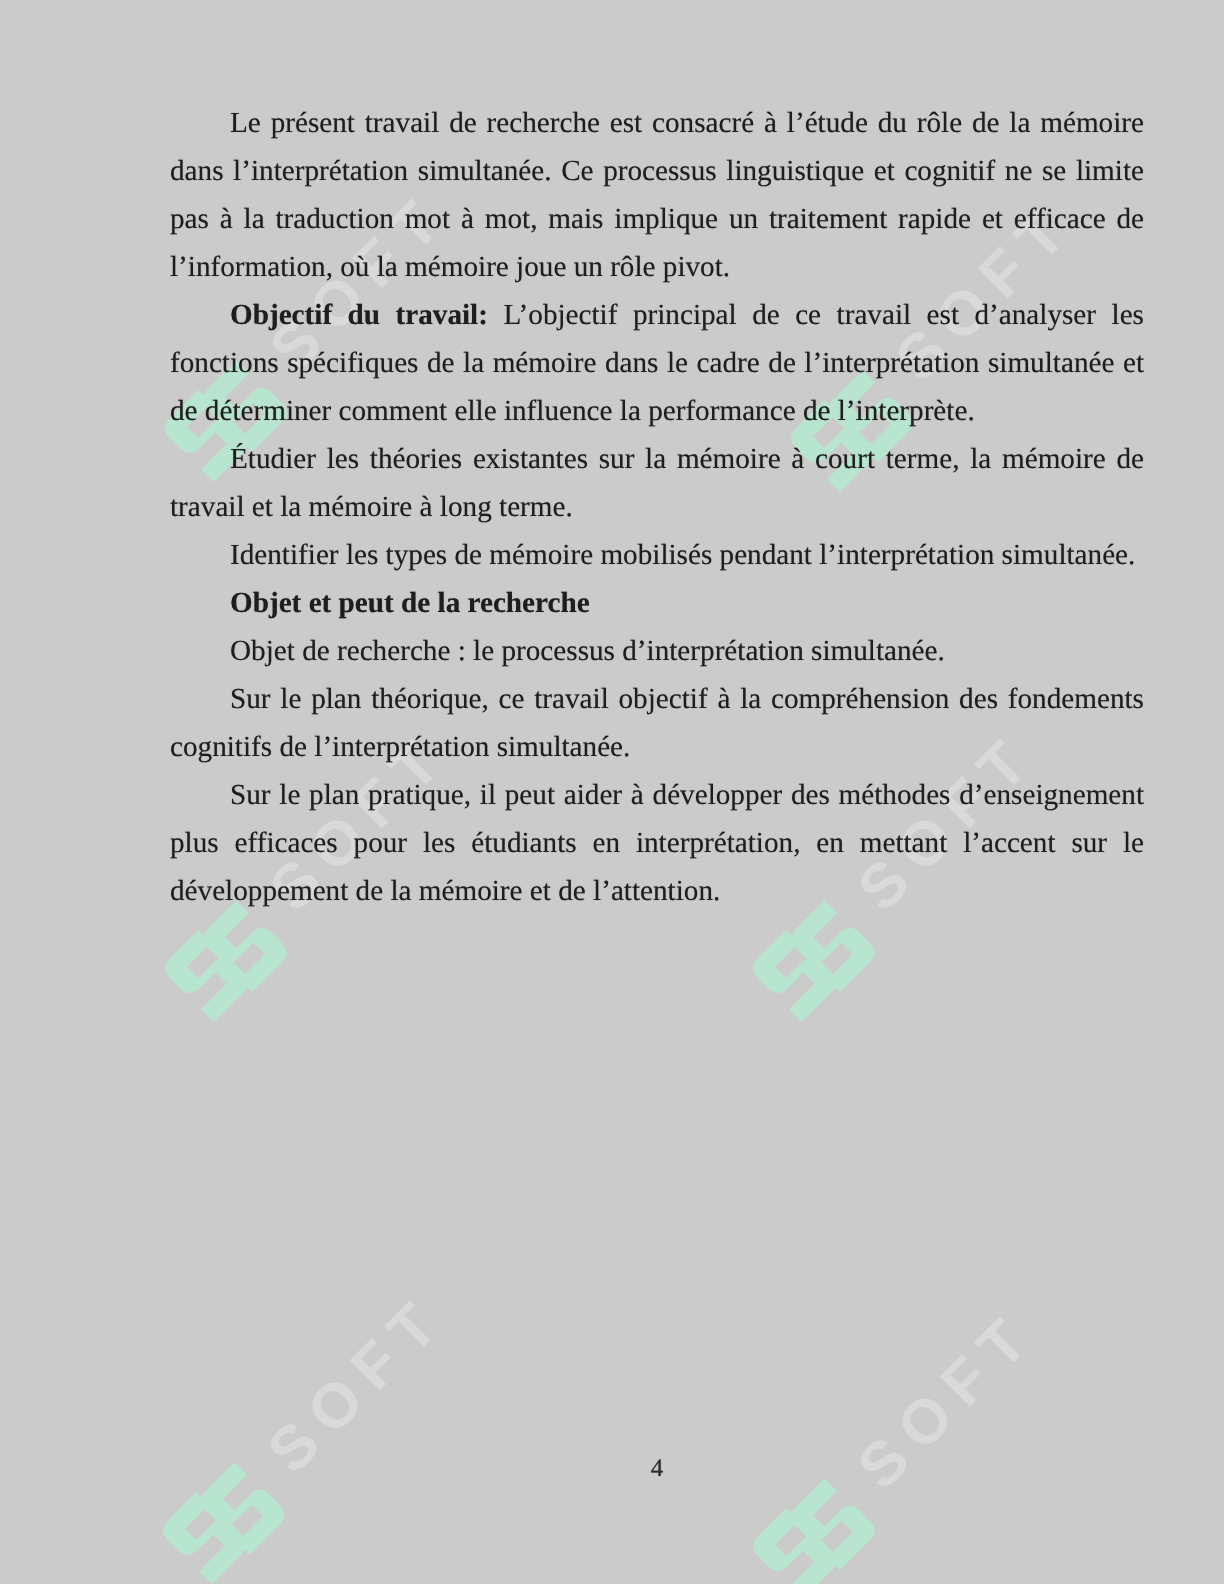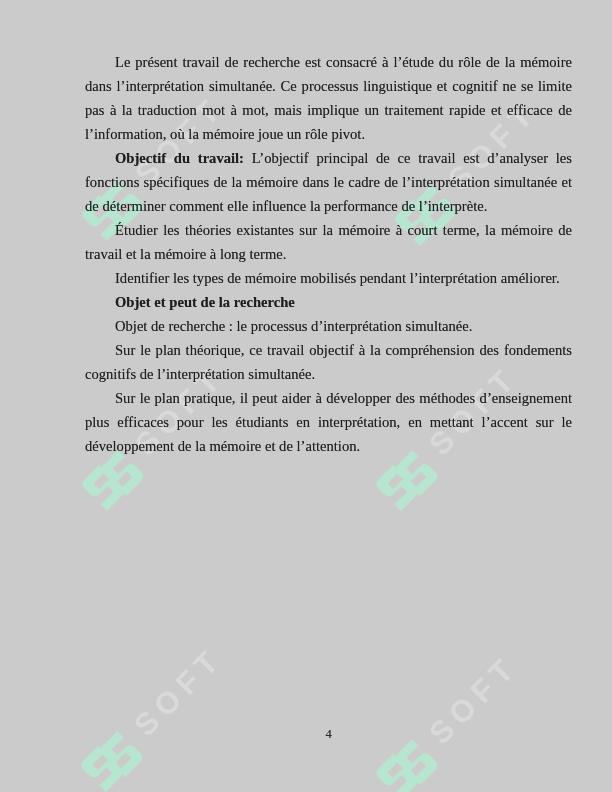--- a/index.html
+++ b/index.html
@@ -122,21 +122,21 @@
           <path fill="#b8e5cf" d="M28,1 H8 C3,1 1,3.5 1,8 V15 C1,19.5 3,22 8,22 H19 V30 H1 V39 H22 C27,39 29,36.5 29,32 V25 C29,20.5 27,18 22,18 H11 V10 H28 Z"></path>
         </svg>
       <span class="wm-text">SOFT</span>
     </div>
   </div>
 
   <div class="content">
     <p><b></b><span>Le présent travail de recherche est consacré à l’étude du rôle de la mémoire dans l’interprétation simultanée. Ce processus linguistique et cognitif ne se limite pas à la traduction mot à mot, mais implique un traitement rapide et efficace de l’information, où la mémoire joue un rôle pivot.</span></p>
     <p><b>Objectif du travail:</b><span> L’objectif principal de ce travail est d’analyser les fonctions spécifiques de la mémoire dans le cadre de l’interprétation simultanée et de déterminer comment elle influence la performance de l’interprète.</span></p>
     <p><b></b><span>Étudier les théories existantes sur la mémoire à court terme, la mémoire de travail et la mémoire à long terme.</span></p>
-    <p><b></b><span>Identifier les types de mémoire mobilisés pendant l’interprétation améliorer.</span></p>
+    <p><b></b><span>Identifier les types de mémoire mobilisés pendant l’interprétation simultanée.</span></p>
     <p><b>Objet et peut de la recherche</b><span></span></p>
     <p><b></b><span>Objet de recherche : le processus d’interprétation simultanée.</span></p>
     <p><b></b><span>Sur le plan théorique, ce travail objectif à la compréhension des fondements cognitifs de l’interprétation simultanée.</span></p>
     <p><b></b><span>Sur le plan pratique, il peut aider à développer des méthodes d’enseignement plus efficaces pour les étudiants en interprétation, en mettant l’accent sur le développement de la mémoire et de l’attention.</span></p>
   </div>
 
   <div class="page-number">4</div>
 
 </div>
 

